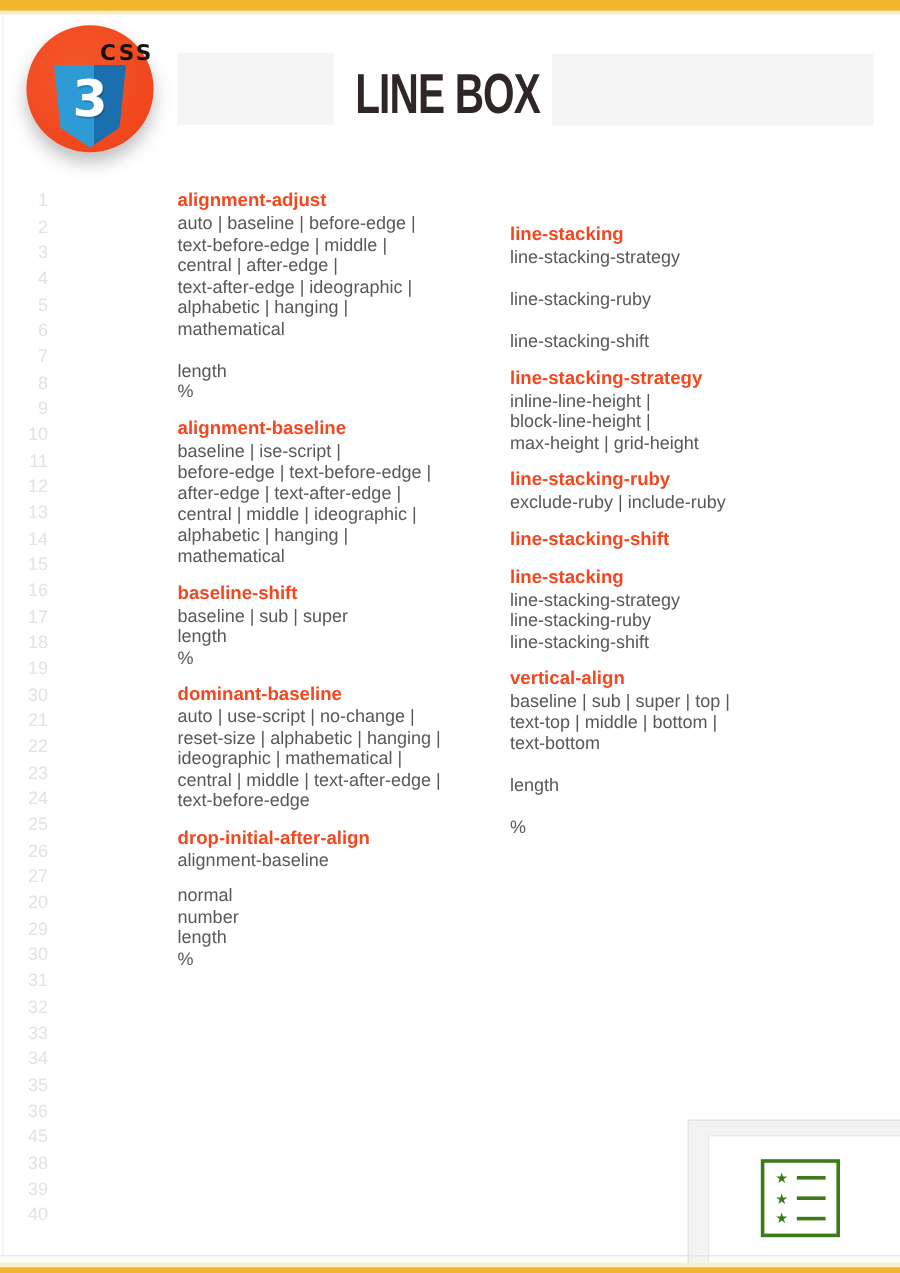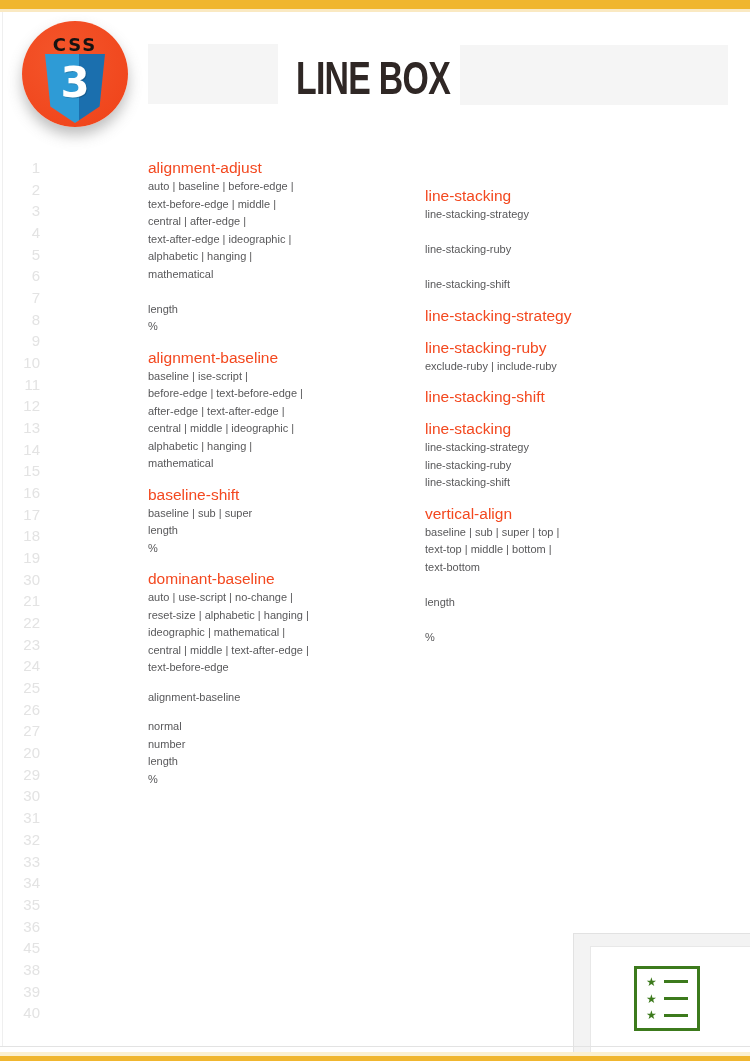--- a/index.html
+++ b/index.html
@@ -34,21 +34,21 @@
 
   
   .logo {
     position:absolute; left:22px; top:21px; width:106px; height:106px;
     border-radius:50%;
     background:radial-gradient(circle at 40% 35%, #F4562B, #EF4118);
     box-shadow:0 8px 14px rgba(110,110,110,.45);
   }
   .logo-css {
     position:absolute; top:13px; left:0; width:100%;
-    text-align:center; font-size:18px; font-weight:800; color:#151312;
+    text-align:right; font-size:18px; font-weight:800; color:#151312;
     letter-spacing:2px; font-family:"DejaVu Sans", sans-serif;
   }
   .shield {
     position:absolute; left:50%; top:33px; transform:translateX(-50%);
     width:60px; height:69px;
     background:linear-gradient(to right, #2E9BD6 56%, #1B6FAE 56%);
     clip-path:polygon(0 0, 100% 0, 91% 76%, 50% 100%, 9% 76%);
   }
   .shield-three {
     position:absolute; left:0; top:6px; width:100%;
@@ -64,24 +64,24 @@
     text-align:right; color:#E3E3E3;
     font-size:15px; line-height:21.67px; font-weight:400;
   }
 
   
   .col { position:absolute; top:158px; }
   .col-left  { left:148px; width:268px; }
   .col-right { left:425px; width:300px;margin-top:28px; }
   .prop { margin-bottom:12px; }
   .prop-title {
-    color:#F3481F; font-size:15.5px; font-weight:400; line-height:20px;
+    color:#F3481F; font-size:15.5px; font-weight:700; line-height:20px;
   }
   .prop-vals {
-    color:#58585A; font-size:11px; line-height:17.5px;
+    color:#58585A; font-size:15px; line-height:17.5px;
     white-space:pre-line;
   }
 
   
   .card-outer {
     position:absolute; left:573px; top:933px; width:190px; height:140px;
     background:#F3F3F3; border:1px solid #E2E2E2;
   }
   .card-inner {
     position:absolute; left:590px; top:946px; width:175px; height:130px;
@@ -187,20 +187,21 @@
   </section>
     <section class="prop">
     <h3 class="prop-title">dominant-baseline</h3>
     <div class="prop-vals">auto | use-script | no-change |
 reset-size | alphabetic | hanging |
 ideographic | mathematical |
 central | middle | text-after-edge |
 text-before-edge</div>
   </section>
     <section class="prop">
+    <h3 class="prop-title">drop-initial-after-align</h3>
     <div class="prop-vals">alignment-baseline</div>
   </section>
     <section class="prop">
     <div class="prop-vals">normal
 number
 length
 %</div>
   </section>
   </div>
 
@@ -208,20 +209,23 @@
     <section class="prop">
     <h3 class="prop-title">line-stacking</h3>
     <div class="prop-vals">line-stacking-strategy
 
 line-stacking-ruby
 
 line-stacking-shift</div>
   </section>
     <section class="prop">
     <h3 class="prop-title">line-stacking-strategy</h3>
+    <div class="prop-vals">inline-line-height |
+block-line-height |
+max-height | grid-height</div>
   </section>
     <section class="prop">
     <h3 class="prop-title">line-stacking-ruby</h3>
     <div class="prop-vals">exclude-ruby | include-ruby</div>
   </section>
     <section class="prop">
     <h3 class="prop-title">line-stacking-shift</h3>
   </section>
     <section class="prop">
     <h3 class="prop-title">line-stacking</h3>

